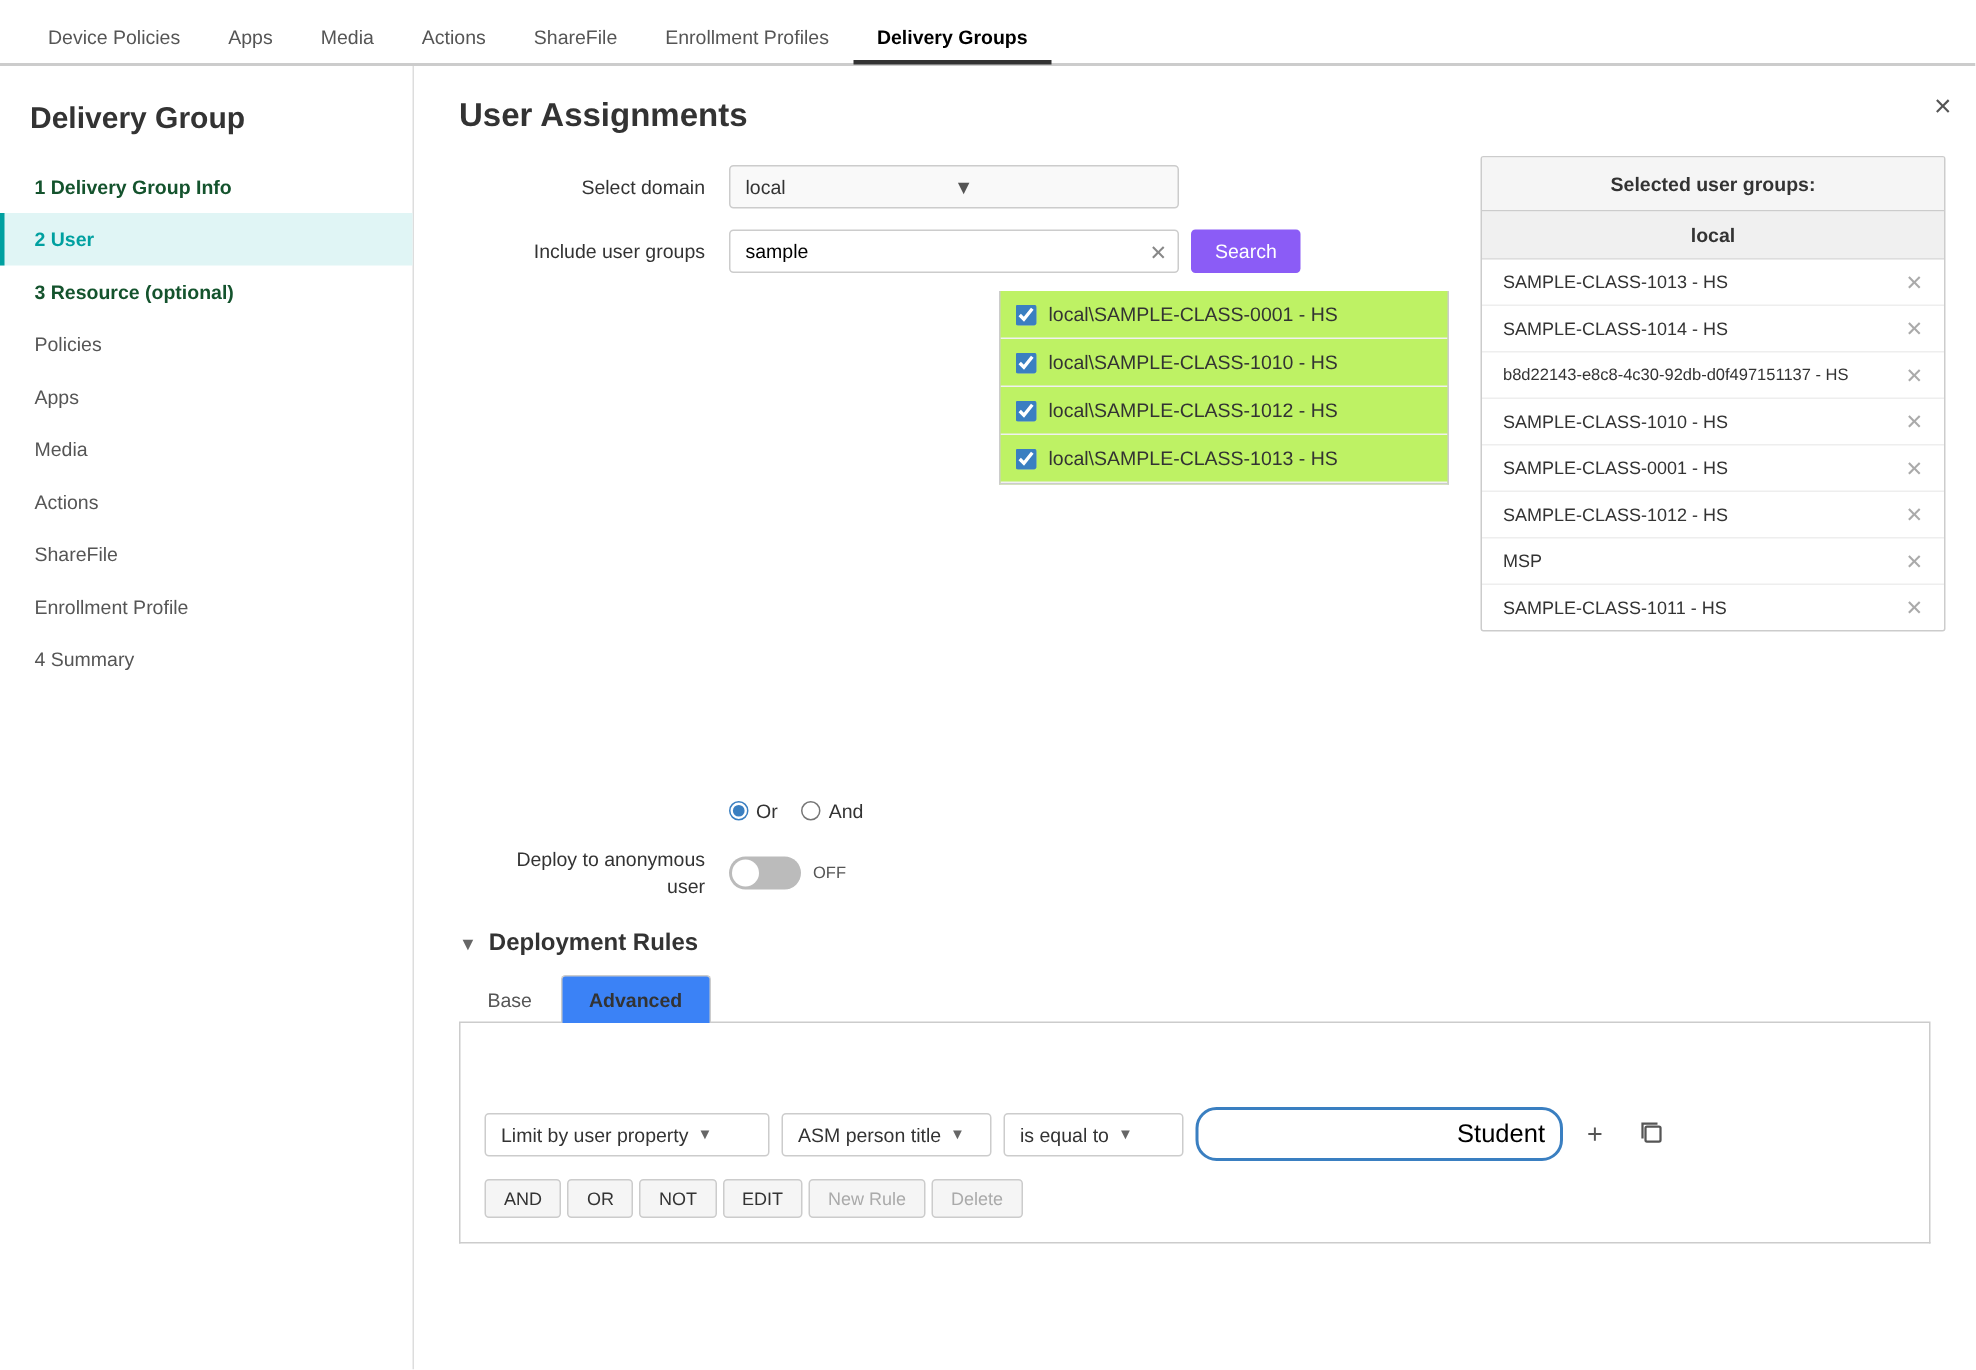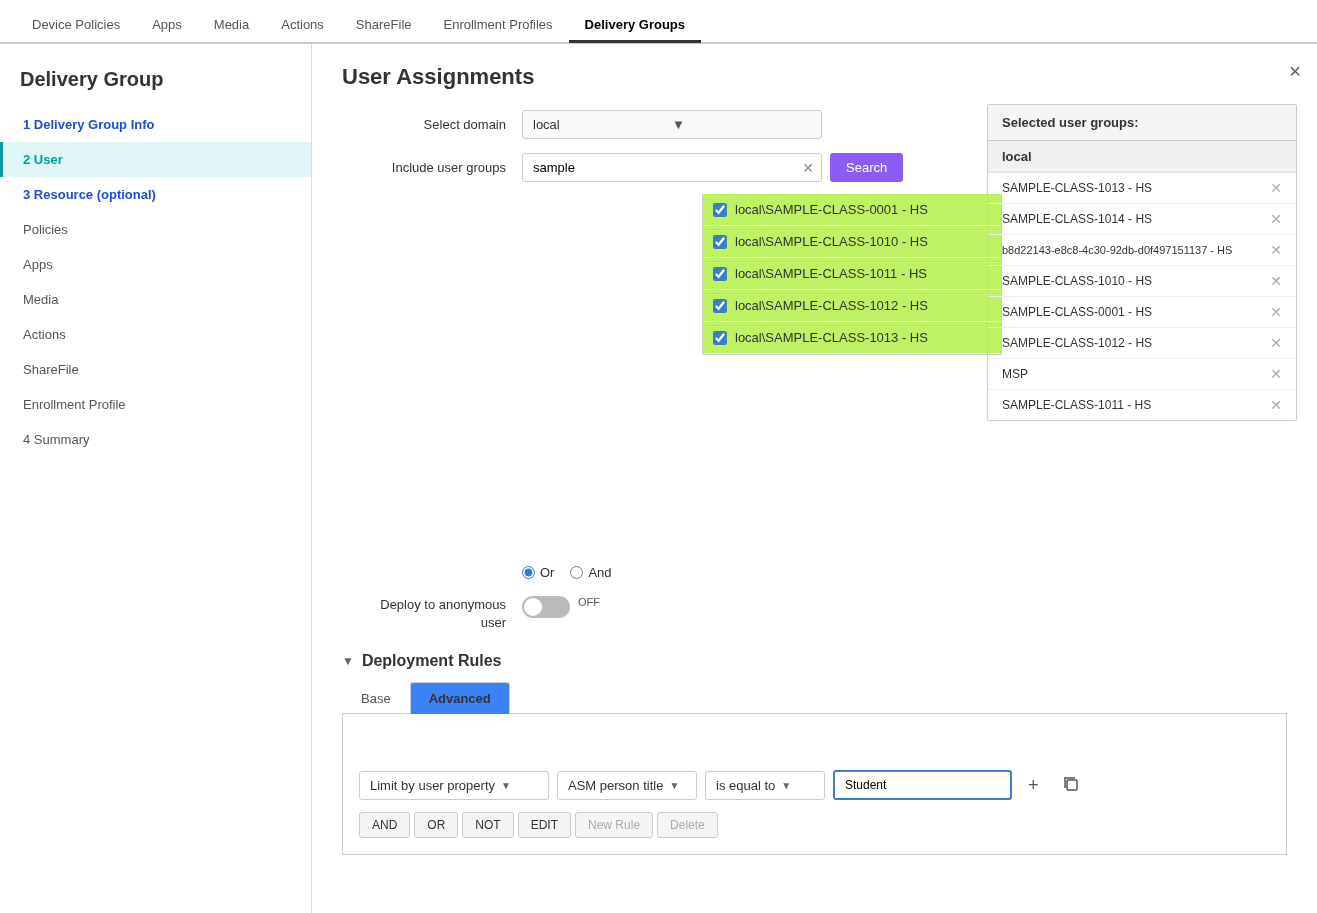--- a/index.html
+++ b/index.html
@@ -4,25 +4,25 @@
   <style>
     * { box-sizing: border-box; margin: 0; padding: 0; }
     body { font-family: Arial, sans-serif; font-size: 13px; background: #fff; color: #333; width: 1317px; height: 913px; overflow: hidden; }
     .top-nav-item { padding: 8px 16px; cursor: pointer; color: #555; font-size: 13px; border-bottom: 3px solid transparent; margin-bottom: -1px; }
     .top-nav-item.active { color: #000; font-weight: bold; border-bottom: 3px solid #333; }
 
     
     .main-container { display: flex; height: calc(913px - 44px); }
 
     
-    .sidebar { width: 312px; border-right: 1px solid #ddd; padding: 16px 0; flex-shrink: 0; }
+    .sidebar { width: 276px; border-right: 1px solid #ddd; padding: 16px 0; flex-shrink: 0; }
     .sidebar-title { font-size: 20px; font-weight: bold; padding: 8px 20px 16px; }
     .sidebar-item { padding: 10px 20px; cursor: pointer; color: #555; font-size: 13px; border-left: 3px solid transparent; }
     .sidebar-item.active { background: #e0f5f5; color: #00a0a0; border-left: 3px solid #00a0a0; font-weight: bold; }
-    .sidebar-item.step { color: #1d4ed8; font-weight: bold; }
+    .sidebar-item.step { color: #14532d; font-weight: bold; }
     .sidebar-item.inactive { color: #555; }
 
     
     .content { flex: 1; padding: 20px 30px; overflow-y: auto; position: relative; }
     .content-title { font-size: 22px; font-weight: bold; margin-bottom: 20px; }
     .close-btn { position: absolute; top: 16px; right: 16px; font-size: 20px; cursor: pointer; color: #555; background: none; border: none; }
 
     
     .form-row { display: flex; align-items: center; margin-bottom: 14px; }
     .form-label { width: 180px; text-align: right; padding-right: 16px; font-size: 13px; color: #333; flex-shrink: 0; }
@@ -38,34 +38,34 @@
     .search-input { width: 100%; border: 1px solid #ccc; padding: 6px 28px 6px 10px; border-radius: 3px; font-size: 13px; outline: none; }
     .search-input-clear { position: absolute; right: 8px; top: 50%; transform: translateY(-50%); cursor: pointer; color: #888; font-size: 14px; }
     .search-btn { background: #8b5cf6; color: #fff; border: none; padding: 7px 16px; border-radius: 3px; cursor: pointer; font-size: 13px; }
 
     
     .dropdown-list { border: 1px solid #ccc; border-top: none; width: 300px; max-height: 195px; overflow-y: auto; background: #bef264; margin-left: 180px; }
     .dropdown-item { display: flex; align-items: center; padding: 8px 10px; border-bottom: 1px solid #f0f0f0; cursor: pointer; font-size: 13px; }
     .dropdown-item input[type="checkbox"] { margin-right: 8px; accent-color: #3a7fc1; width: 14px; height: 14px; }
 
     
-    .selected-groups-panel { position: absolute; top: 60px; right: 20px; width: 310px; border: 1px solid #ccc; border-radius: 2px; }
+    .selected-groups-panel { position: absolute; top: 60px; right: 20px; width: 310px; border: 1px solid #ccc; border-radius: 2px; text-align: center; }
     .selected-groups-header { padding: 10px 14px; font-size: 13px; font-weight: bold; background: #f5f5f5; border-bottom: 1px solid #ccc; }
     .selected-groups-domain { padding: 8px 14px; font-weight: bold; font-size: 13px; background: #f0f0f0; border-bottom: 1px solid #ddd; }
     .selected-group-item { display: flex; align-items: center; justify-content: space-between; padding: 7px 14px; border-bottom: 1px solid #eee; font-size: 12px; }
     .selected-group-item:last-child { border-bottom: none; }
     .selected-group-remove { color: #aaa; cursor: pointer; font-size: 14px; }
 
     
     .radio-row { display: flex; align-items: center; gap: 16px; margin: 16px 0 16px 180px; }
     .radio-label { display: flex; align-items: center; gap: 5px; cursor: pointer; font-size: 13px; }
     .radio-label input { accent-color: #3a7fc1; }
 
     
-    .toggle-row { display: flex; margin-bottom: 20px; }
+    .toggle-row { display: flex; align-items: center; margin-bottom: 20px; }
     .toggle-label { width: 180px; text-align: right; padding-right: 16px; font-size: 13px; }
     .toggle { width: 48px; height: 22px; background: #ccc; border-radius: 11px; display: flex; align-items: center; padding: 2px; cursor: pointer; position: relative; }
     .toggle.off { background: #bbb; }
     .toggle-knob { width: 18px; height: 18px; border-radius: 50%; background: #fff; transition: transform 0.2s; }
     .toggle-text { margin-left: 8px; font-size: 11px; color: #555; }
 
     
     .section-header { display: flex; align-items: center; gap: 8px; font-size: 16px; font-weight: bold; margin-bottom: 12px; }
     .section-arrow { color: #666; font-size: 12px; }
 
@@ -74,21 +74,21 @@
     .tab { padding: 8px 18px; cursor: pointer; font-size: 13px; color: #555; border: 1px solid transparent; border-bottom: none; margin-bottom: -1px; border-radius: 3px 3px 0 0; }
     .tab.active { background: #3b82f6; border-color: #ccc; color: #333; font-weight: bold; }
 
     
     .rules-area { border: 1px solid #ccc; border-top: none; padding: 16px; min-height: 80px; background: #fff; }
     .rule-row { display: flex; align-items: center; gap: 8px; margin-top: 40px; }
     .rule-select { border: 1px solid #ccc; padding: 6px 10px; border-radius: 3px; font-size: 13px; background: #fff; cursor: pointer; display: flex; align-items: center; gap: 6px; }
     .rule-select-wider { min-width: 190px; }
     .rule-select-mid { min-width: 140px; }
     .rule-select-sm { min-width: 120px; }
-    .rule-input { border: 2px solid #3a7fc1; padding: 6px 10px; border-radius: 3px; font-size: 12px; min-width: 130px; outline: none; }
+    .rule-input { border: 2px solid #3a7fc1; padding: 6px 10px; border-radius: 14px; font-size: 17px; min-width: 130px; outline: none; text-align: right; }
     .rule-add-btn { background: none; border: none; font-size: 18px; cursor: pointer; color: #555; padding: 4px 8px; }
     .rule-copy-btn { background: none; border: none; font-size: 14px; cursor: pointer; color: #555; padding: 4px 8px; }
 
     
     .rule-actions { display: flex; gap: 4px; margin-top: 12px; }
     .rule-action-btn { border: 1px solid #ccc; background: #f5f5f5; padding: 5px 12px; border-radius: 3px; cursor: pointer; font-size: 12px; color: #333; }
     .rule-action-btn.disabled { color: #aaa; cursor: default; }
 
     
     .sel-arrow { font-size: 10px; color: #666; }
@@ -169,24 +169,20 @@
           <div class="dropdown-item">
             <input type="checkbox" checked="" style="">
             <span>local\SAMPLE-CLASS-0001 - HS</span>
           </div>
           <div class="dropdown-item">
             <input type="checkbox" checked="" style="">
             <span>local\SAMPLE-CLASS-1010 - HS</span>
           </div>
           <div class="dropdown-item">
             <input type="checkbox" checked="" style="">
-            <span>local\SAMPLE-CLASS-1011 - HS</span>
-          </div>
-          <div class="dropdown-item">
-            <input type="checkbox" checked="" style="">
             <span>local\SAMPLE-CLASS-1012 - HS</span>
           </div>
           <div class="dropdown-item">
             <input type="checkbox" checked="" style="">
             <span>local\SAMPLE-CLASS-1013 - HS</span>
           </div>
         </div>
       </div>
     </div>
 

